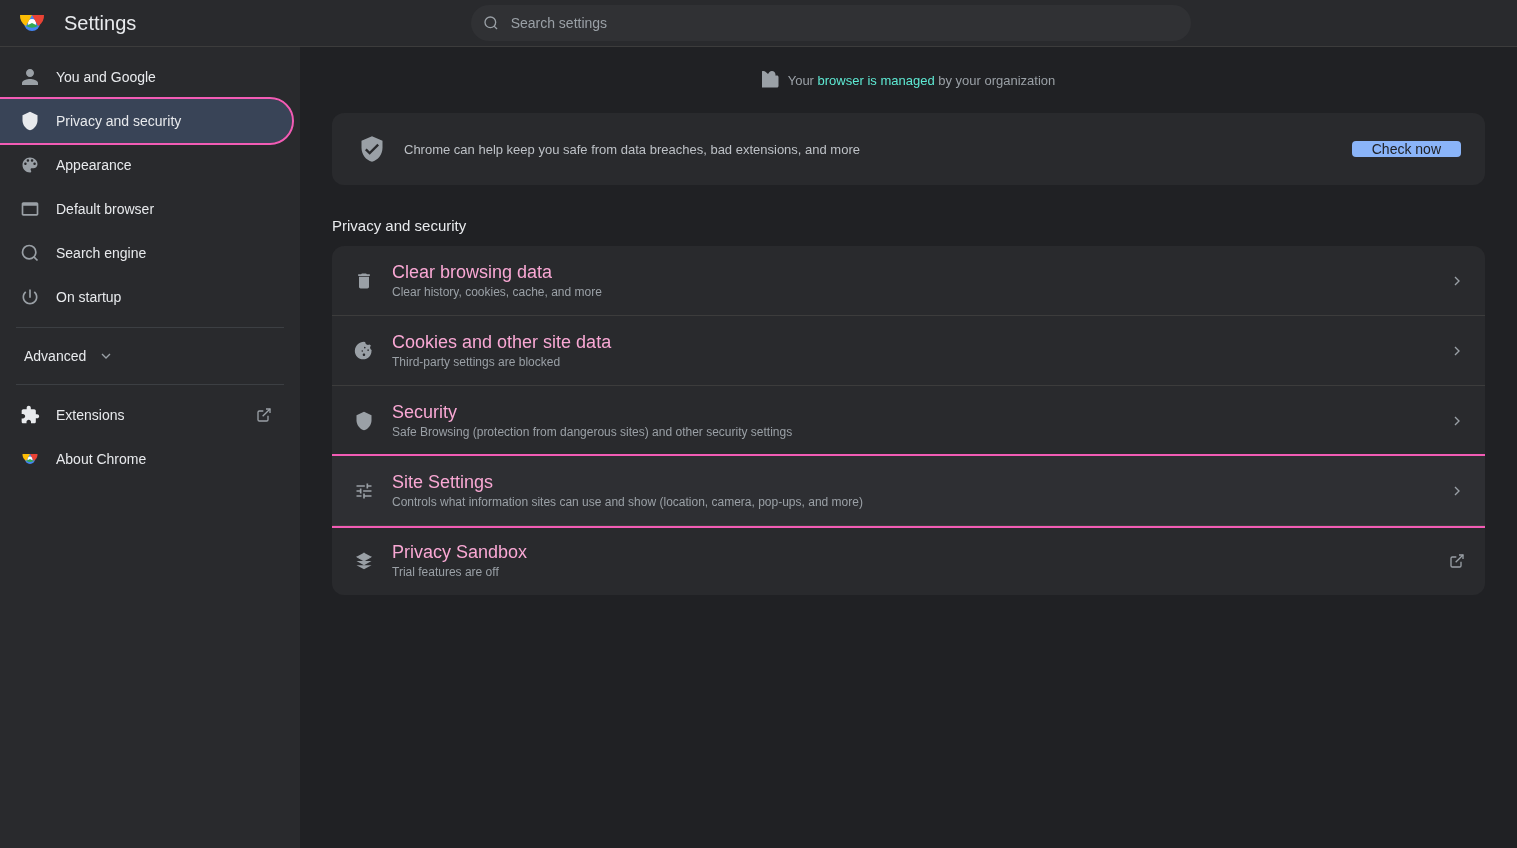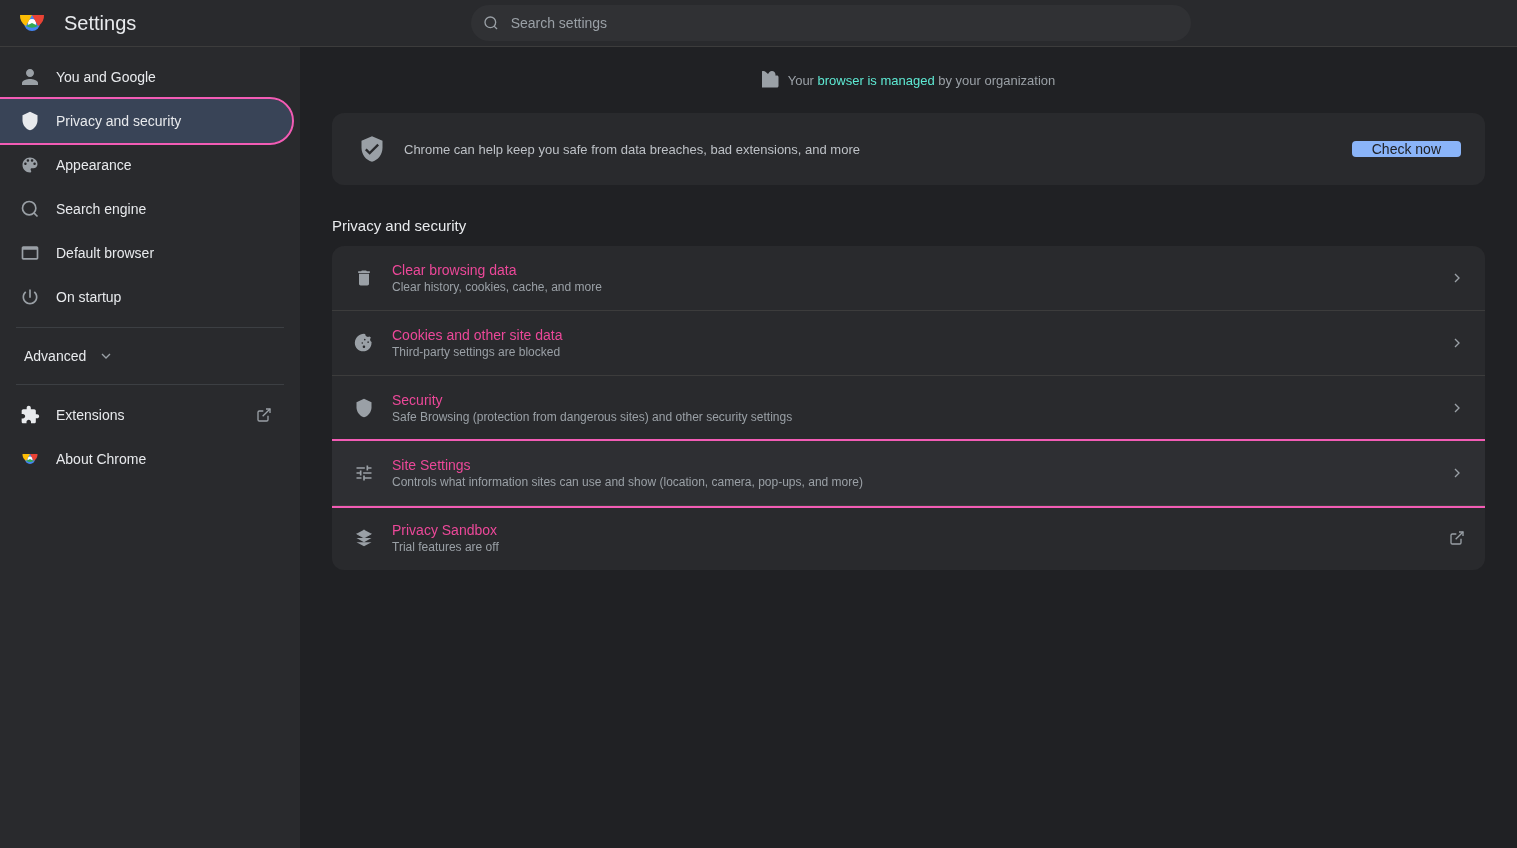--- a/index.html
+++ b/index.html
@@ -225,22 +225,22 @@
       width: 24px;
       height: 24px;
       display: flex;
       align-items: center;
       justify-content: center;
       color: #9aa0a6;
       flex-shrink: 0;
     }
     .row-content { flex: 1; }
     .row-title {
-      font-size: 14px;
-      color: #ec4899;
+      font-size: 18px;
+      color: #f9a8d4;
       margin-bottom: 2px;
     }
     .row-subtitle {
       font-size: 12px;
       color: #9aa0a6;
     }
     .row-chevron {
       color: #9aa0a6;
       font-size: 12px;
     }
@@ -305,35 +305,35 @@
       <span class="icon">
         <svg width="20" height="20" viewBox="0 0 24 24" fill="currentColor">
           <path d="M12 3c-4.97 0-9 4.03-9 9s4.03 9 9 9c.83 0 1.5-.67 1.5-1.5 0-.39-.15-.74-.39-1.01-.23-.26-.38-.61-.38-.99 0-.83.67-1.5 1.5-1.5H16c2.76 0 5-2.24 5-5 0-4.42-4.03-8-9-8zm-5.5 9c-.83 0-1.5-.67-1.5-1.5S5.67 9 6.5 9 8 9.67 8 10.5 7.33 12 6.5 12zm3-4C8.67 8 8 7.33 8 6.5S8.67 5 9.5 5s1.5.67 1.5 1.5S10.33 8 9.5 8zm5 0c-.83 0-1.5-.67-1.5-1.5S13.67 5 14.5 5s1.5.67 1.5 1.5S15.33 8 14.5 8zm3 4c-.83 0-1.5-.67-1.5-1.5S16.67 9 17.5 9s1.5.67 1.5 1.5-.67 1.5-1.5 1.5z"></path>
         </svg>
       </span>
       <span class="sidebar-label">Appearance</span>
     </div>
 
     <div class="sidebar-item">
       <span class="icon">
+        <svg width="20" height="20" viewBox="0 0 24 24" fill="currentColor">
+          <path d="M20 4H4c-1.1 0-2 .9-2 2v12c0 1.1.9 2 2 2h16c1.1 0 2-.9 2-2V6c0-1.1-.9-2-2-2zm0 14H4V8h16v10z"></path>
+        </svg>
+      </span>
+      <span class="sidebar-label">Default browser</span>
+    </div>
+
+    <div class="sidebar-item">
+      <span class="icon">
         <svg width="20" height="20" viewBox="0 0 24 24" fill="none" stroke="currentColor" stroke-width="2">
           <circle cx="11" cy="11" r="8"></circle>
             <line x1="21" y1="21" x2="16.65" y2="16.65"></line>
         </svg>
       </span>
       <span class="sidebar-label">Search engine</span>
-    </div>
-
-    <div class="sidebar-item">
-      <span class="icon">
-        <svg width="20" height="20" viewBox="0 0 24 24" fill="currentColor">
-          <path d="M20 4H4c-1.1 0-2 .9-2 2v12c0 1.1.9 2 2 2h16c1.1 0 2-.9 2-2V6c0-1.1-.9-2-2-2zm0 14H4V8h16v10z"></path>
-        </svg>
-      </span>
-      <span class="sidebar-label">Default browser</span>
     </div>
 
     <div class="sidebar-item">
       <span class="icon">
         <svg width="20" height="20" viewBox="0 0 24 24" fill="currentColor">
           <path d="M13 3h-2v10h2V3zm4.83 2.17l-1.42 1.42C17.99 7.86 19 9.81 19 12c0 3.87-3.13 7-7 7s-7-3.13-7-7c0-2.19 1.01-4.14 2.58-5.42L6.17 5.17C4.23 6.82 3 9.26 3 12c0 4.97 4.03 9 9 9s9-4.03 9-9c0-2.74-1.23-5.18-3.17-6.83z"></path>
         </svg>
       </span>
       <span class="sidebar-label">On startup</span>
     </div>

